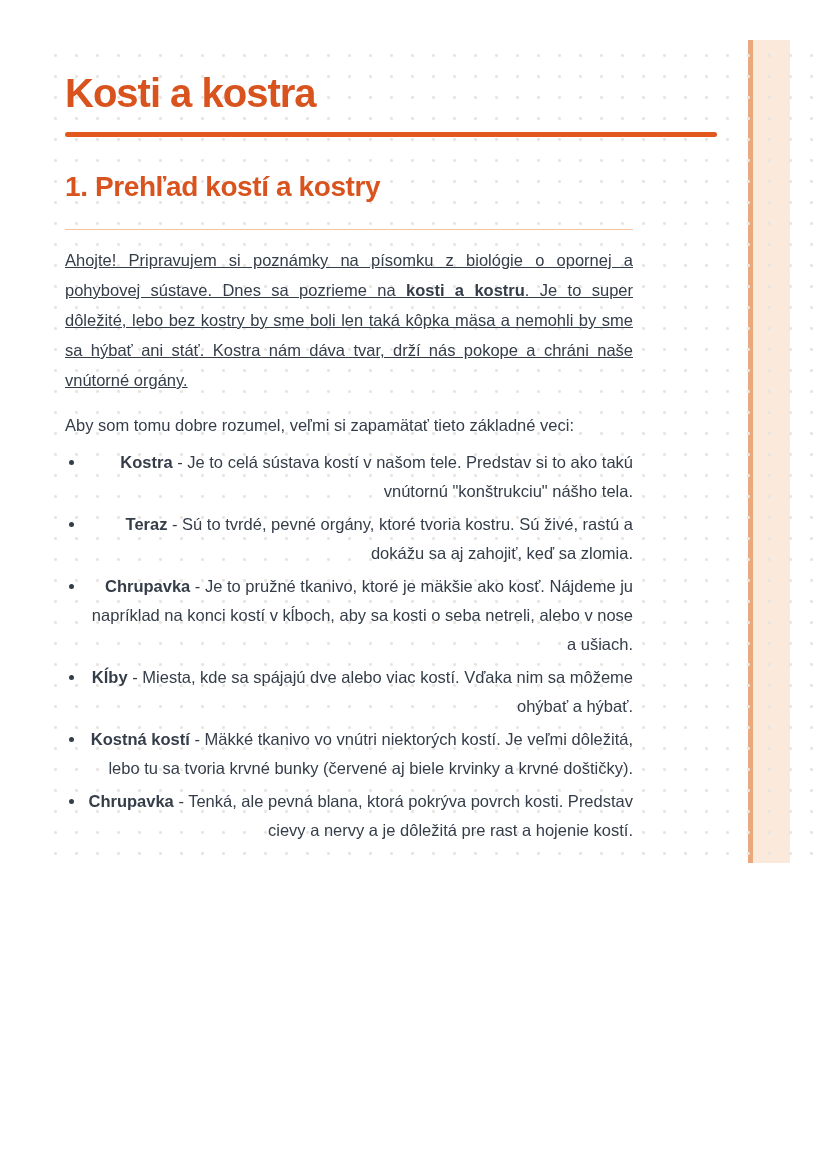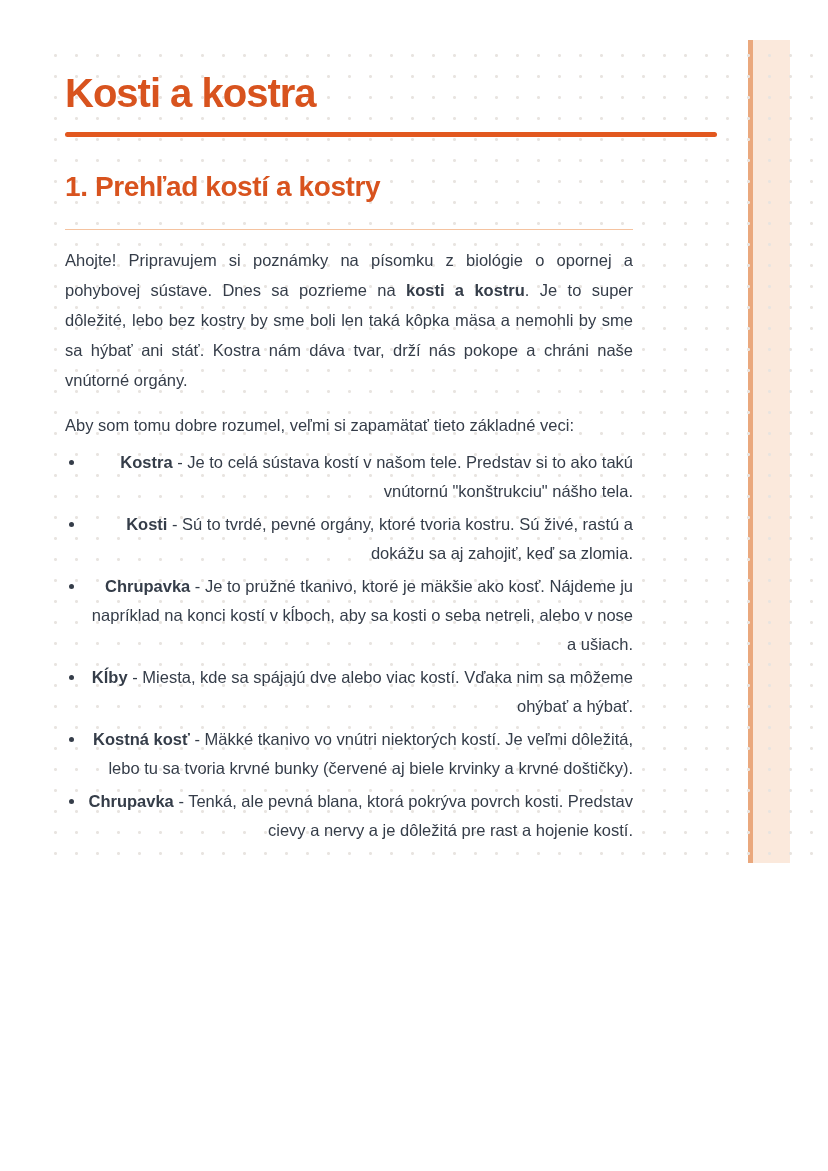--- a/index.html
+++ b/index.html
@@ -66,21 +66,21 @@
     letter-spacing:-0.4px;
     color:var(--heading_orange);
     padding-bottom:24px;
     border-bottom:1px solid var(--heading_underline);
   }
   p.body-text{
     margin-top:15px;
     font-size:16.5px;line-height:30px;
     color:var(--body_text);
   }
-  p.justified{text-align:justify;}
+  p.justified{text-align:justify;text-decoration:underline;}
   ul.def-list{
     margin-top:8px;
     padding-left:21px;
     list-style:disc;
   }
   ul.def-list li{
     font-size:16.5px;line-height:29px;
     margin-bottom:4px;
     color:var(--body_text);
     padding-left:2px;
@@ -121,24 +121,24 @@
 
     <section>
       <h2 class="section-heading">1. Prehľad kostí a kostry</h2>
       <p class="body-text justified"><span>Ahojte! Pripravujem si poznámky na písomku z biológie o opornej a pohybovej sústave. Dnes sa pozrieme na </span><b>kosti a kostru</b><span>. Je to super dôležité, lebo bez kostry by sme boli len taká kôpka mäsa a nemohli by sme sa hýbať ani stáť. Kostra nám dáva tvar, drží nás pokope a chráni naše vnútorné orgány.</span></p>
     </section>
 
     <section>
       <p class="body-text">Aby som tomu dobre rozumel, veľmi si zapamätať tieto základné veci:</p>
       <ul class="def-list">
           <li><b>Kostra</b><span> - Je to celá sústava kostí v našom tele. Predstav si to ako takú vnútornú "konštrukciu" nášho tela.</span></li>
-          <li><b>Kosti</b><span> - Sú to tvrdé, pevné orgány, ktoré tvoria kostru. Sú živé, rastú a dokážu sa aj zahojiť, keď sa zlomia.</span></li>
+          <li><b>Teraz</b><span> - Sú to tvrdé, pevné orgány, ktoré tvoria kostru. Sú živé, rastú a dokážu sa aj zahojiť, keď sa zlomia.</span></li>
           <li><b>Chrupavka</b><span> - Je to pružné tkanivo, ktoré je mäkšie ako kosť. Nájdeme ju napríklad na konci kostí v kĺboch, aby sa kosti o seba netreli, alebo v nose a ušiach.</span></li>
           <li><b>Kĺby</b><span> - Miesta, kde sa spájajú dve alebo viac kostí. Vďaka nim sa môžeme ohýbať a hýbať.</span></li>
-          <li><b>Kostná kosť</b><span> - Mäkké tkanivo vo vnútri niektorých kostí. Je veľmi dôležitá, lebo tu sa tvoria krvné bunky (červené aj biele krvinky a krvné doštičky).</span></li>
+          <li><b>Kostná kostí</b><span> - Mäkké tkanivo vo vnútri niektorých kostí. Je veľmi dôležitá, lebo tu sa tvoria krvné bunky (červené aj biele krvinky a krvné doštičky).</span></li>
           <li><b>Chrupavka</b><span> - Tenká, ale pevná blana, ktorá pokrýva povrch kosti. Predstav cievy a nervy a je dôležitá pre rast a hojenie kostí.</span></li>
         </ul>
     </section>
 
     <hr class="divider">
 
 
   </main>
 
   <div class="copyright">(c) Knowunity 2025</div>

